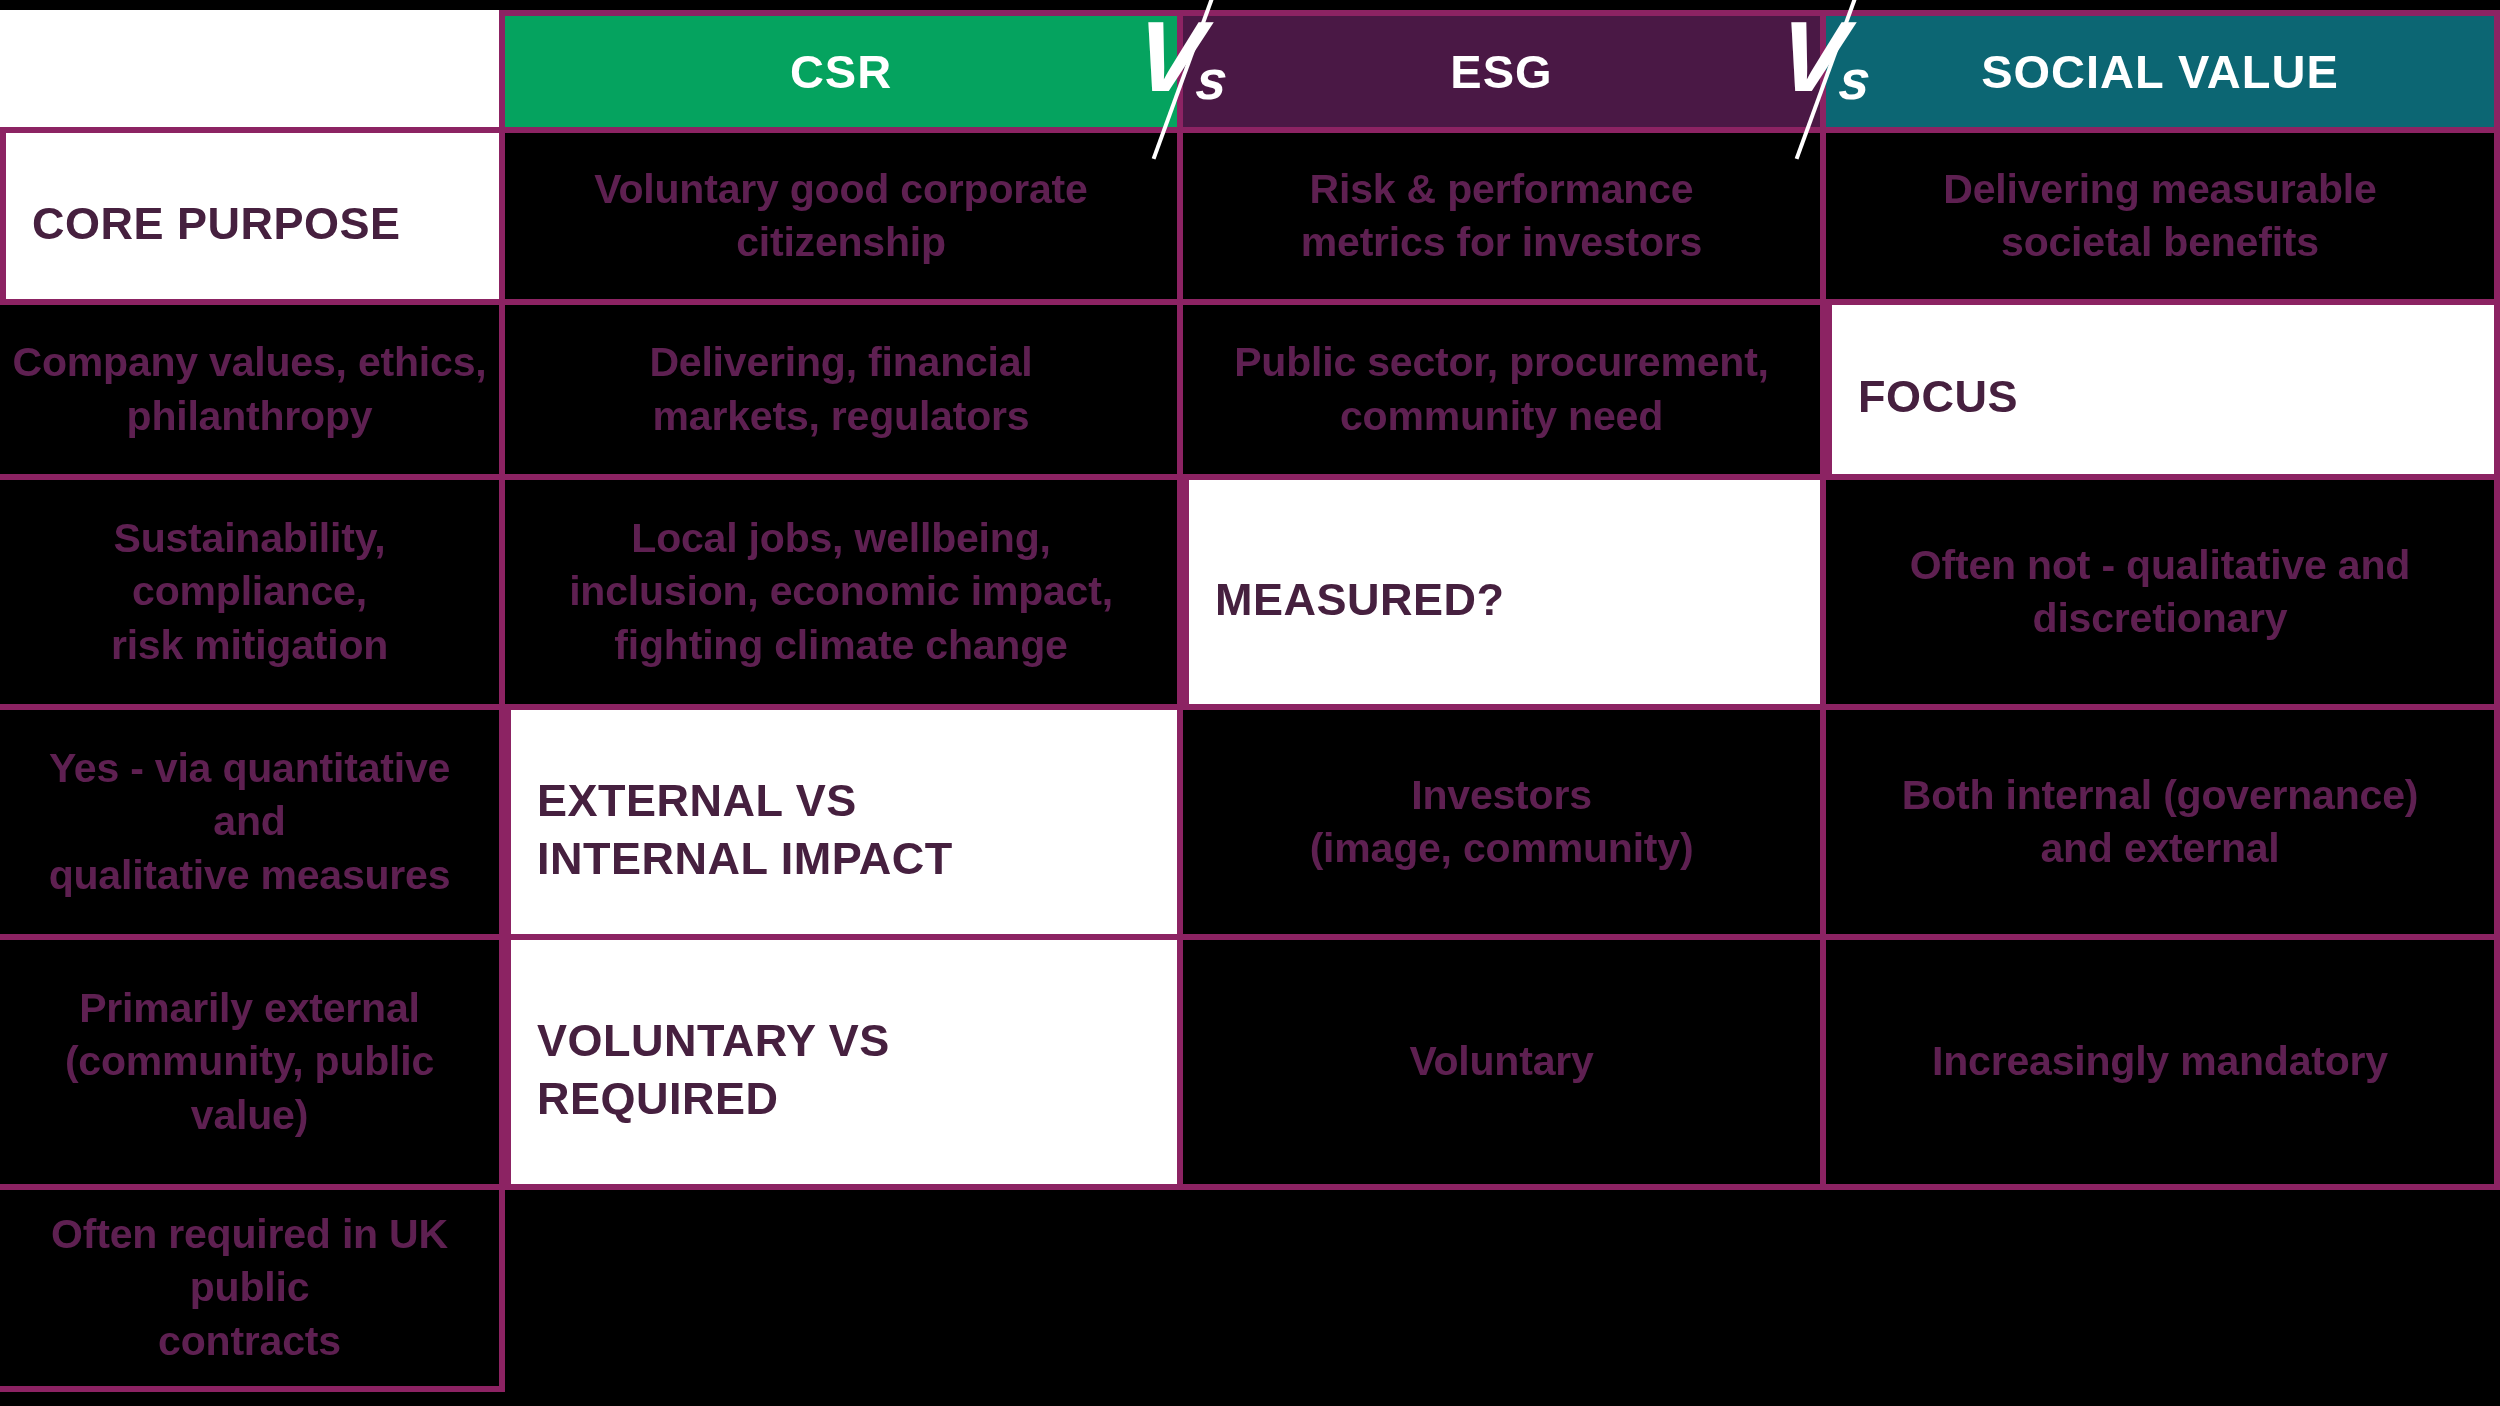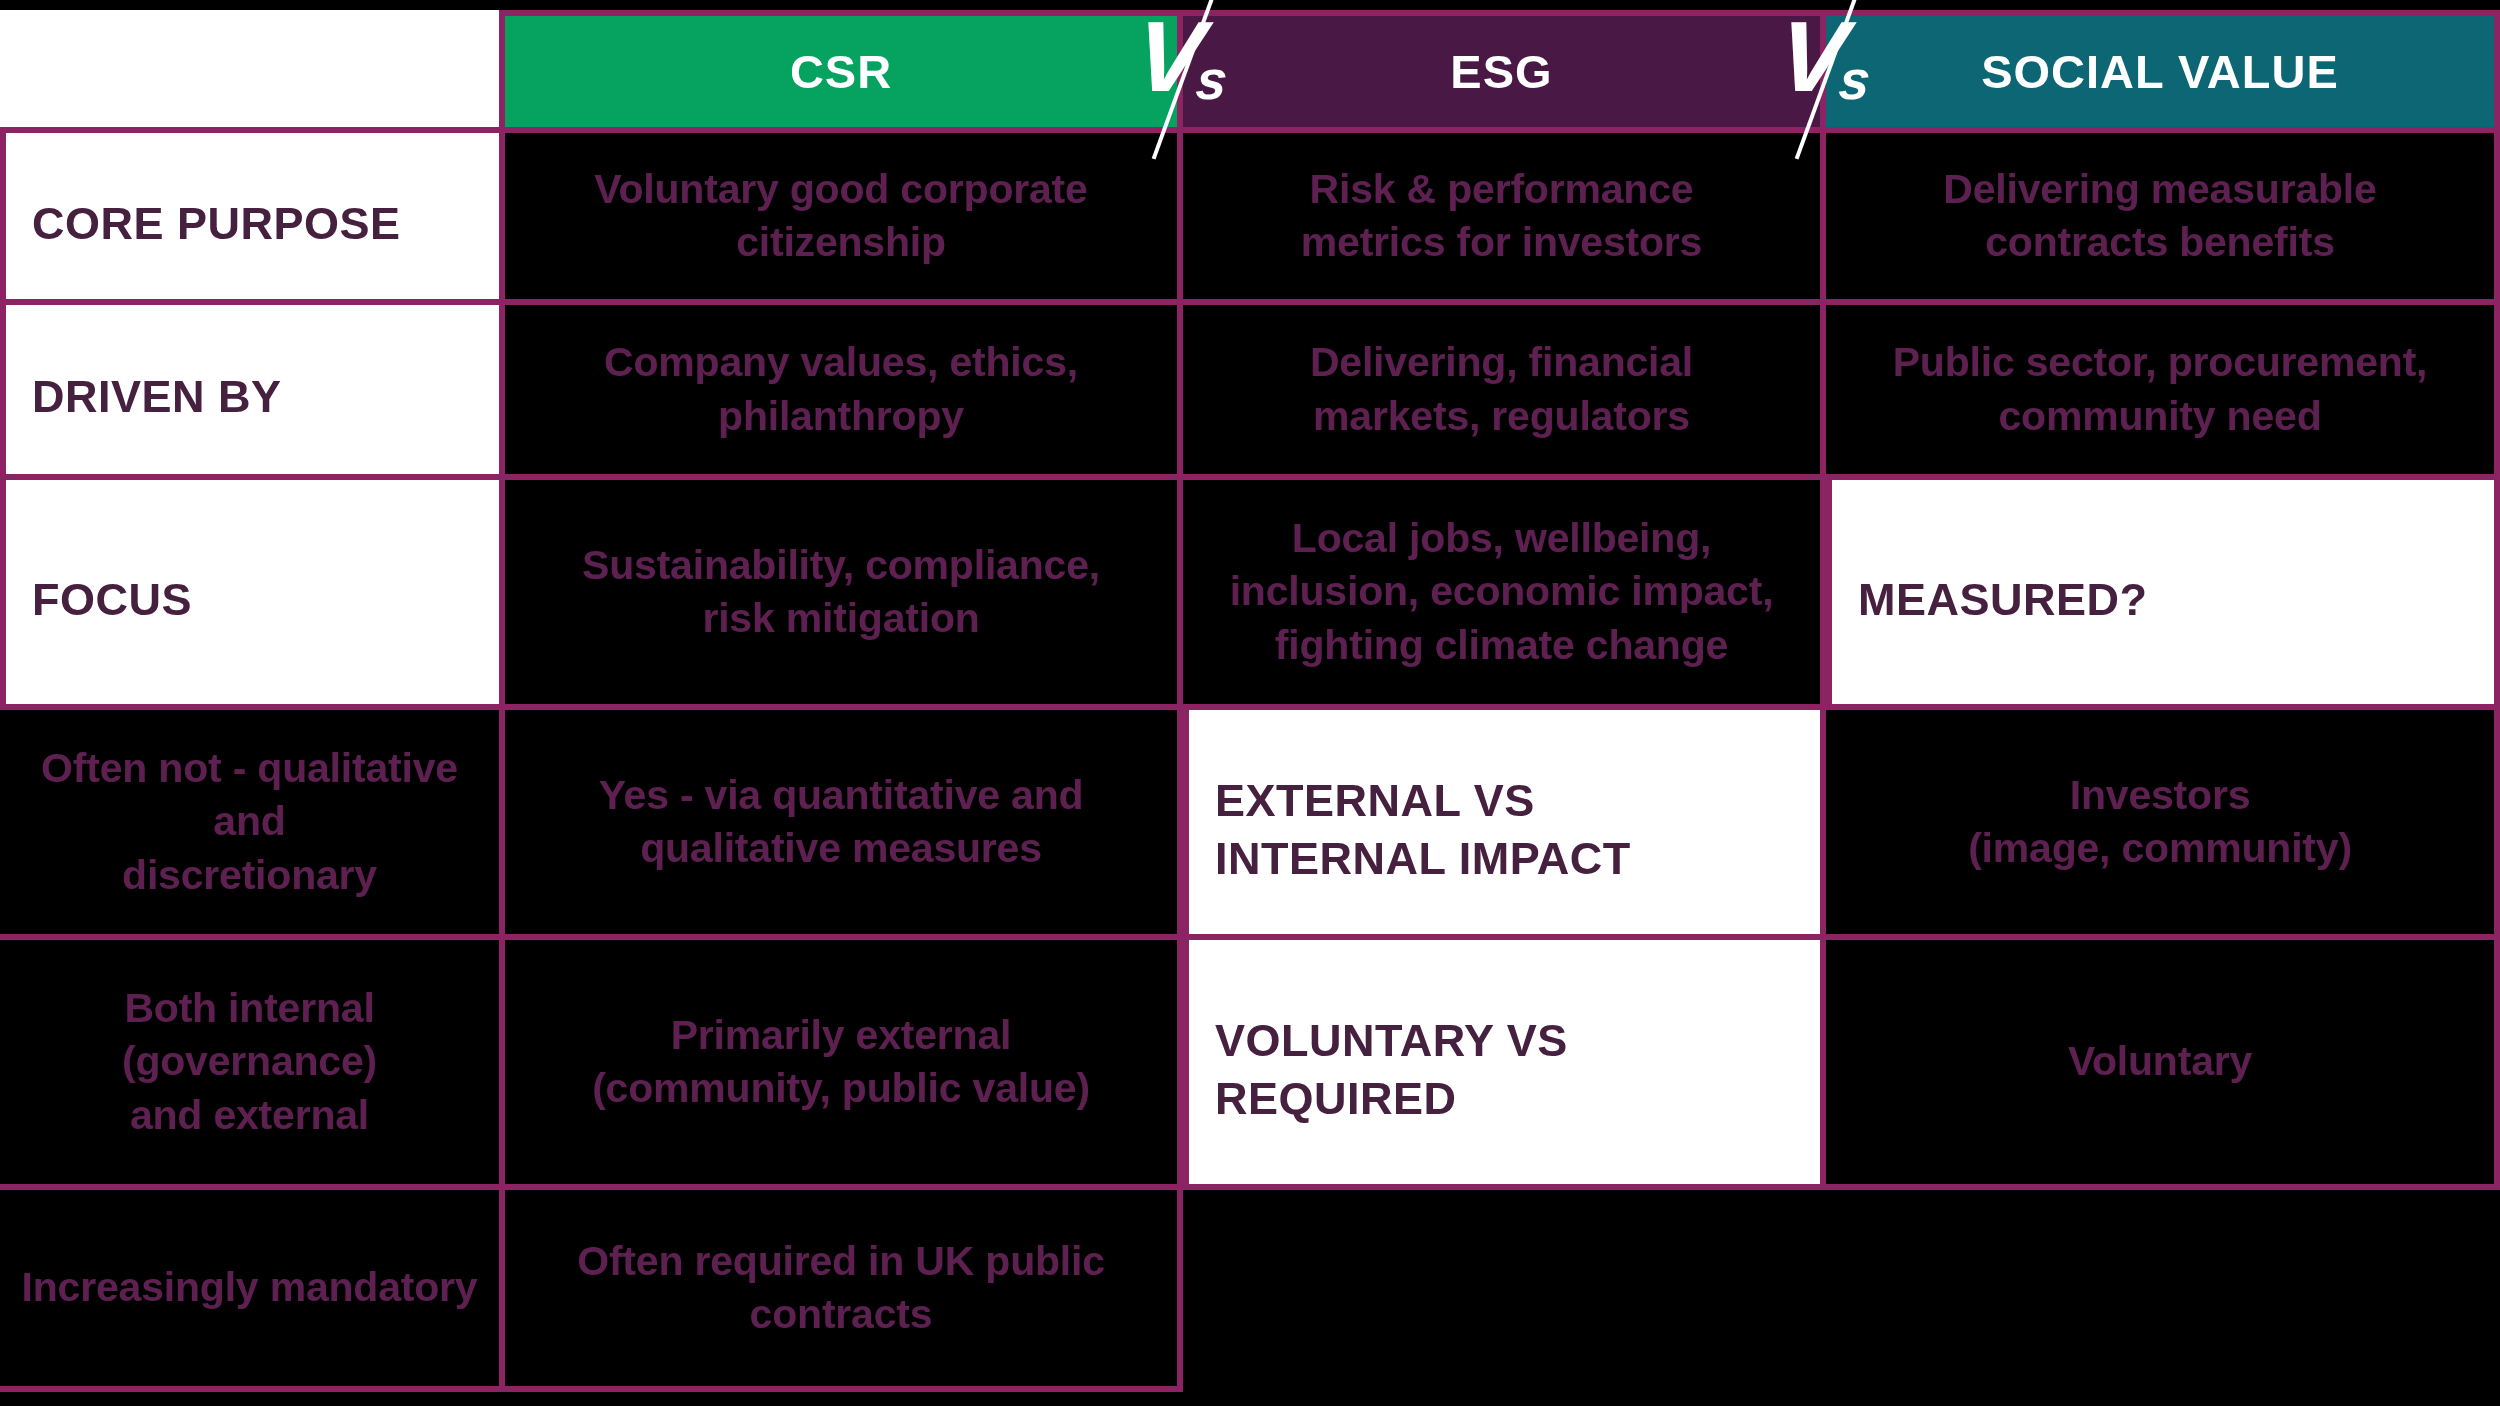--- a/index.html
+++ b/index.html
@@ -114,23 +114,22 @@
     <div class="cell header-cell header-csr">CSR</div>
     <div class="cell header-cell header-esg">ESG</div>
     <div class="cell header-cell header-sv">SOCIAL VALUE</div>
 
     <div class="cell row-label">CORE PURPOSE</div>
     <div class="cell data-cell">Voluntary good corporate
 citizenship</div>
     <div class="cell data-cell">Risk &amp; performance
 metrics for investors</div>
     <div class="cell data-cell">Delivering measurable
-contracts benefits</div>
+societal benefits</div>
 
-    <div class="cell row-label">DRIVEN BY</div>
     <div class="cell data-cell">Company values, ethics,
 philanthropy</div>
     <div class="cell data-cell">Delivering, financial
 markets, regulators</div>
     <div class="cell data-cell">Public sector, procurement,
 community need</div>
 
     <div class="cell row-label">FOCUS</div>
     <div class="cell data-cell">Sustainability, compliance,
 risk mitigation</div>

